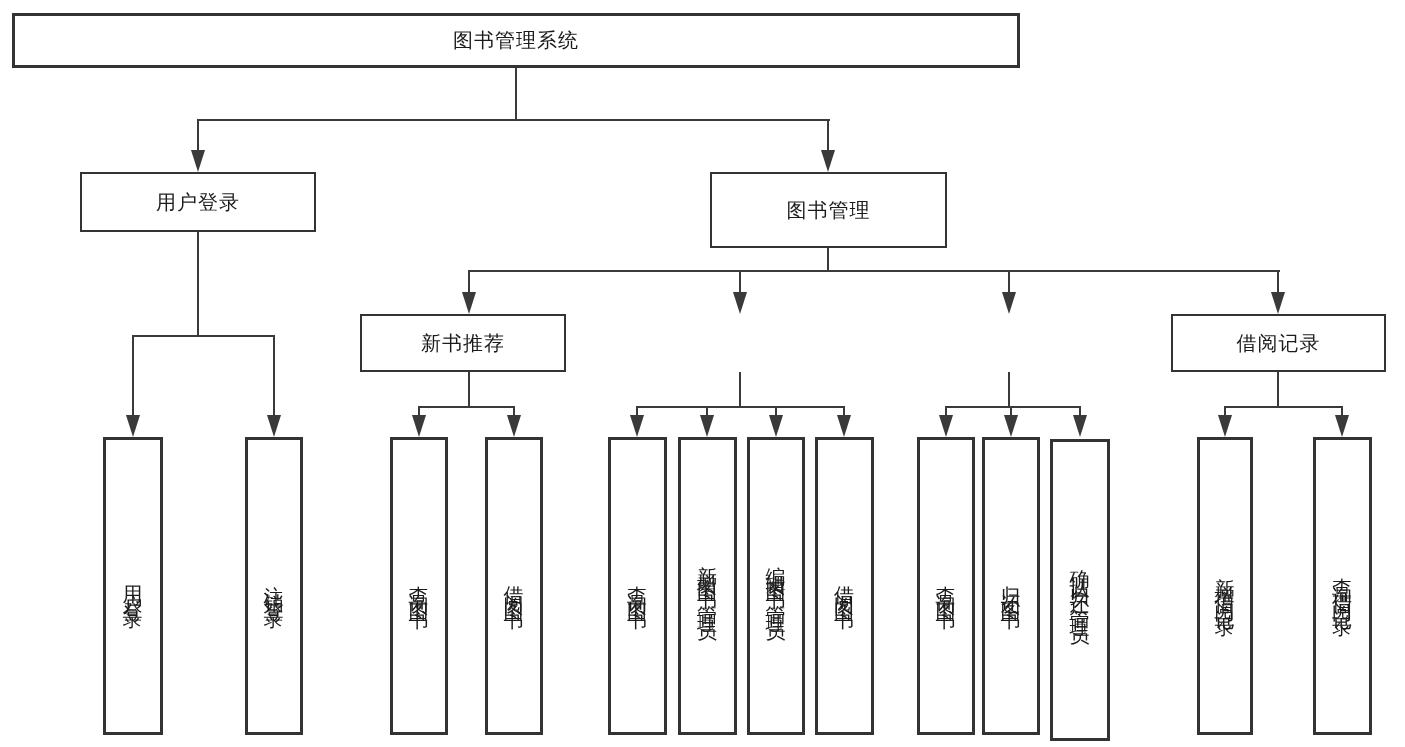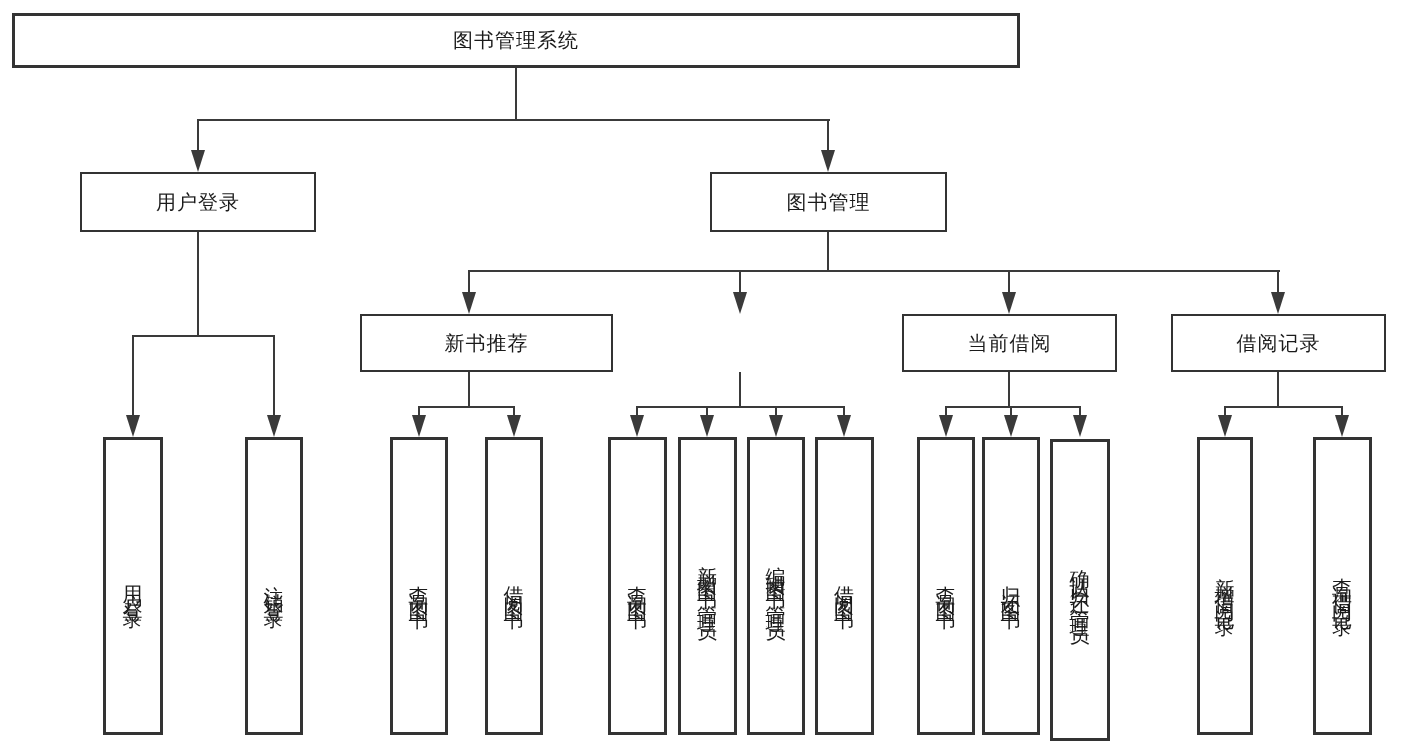--- a/index.html
+++ b/index.html
@@ -131,29 +131,26 @@
   <div class="arrow" style="left:1218px;top:415px"></div>
   <div class="arrow" style="left:1335px;top:415px"></div>
 
   <div class="node root" style="left:12px;top:13px;width:1008px;height:55px">
     <span>图书管理系统</span>
   </div>
 
   <div class="node" style="left:80px;top:172px;width:236px;height:60px">
     <span>用户登录</span>
   </div>
-  <div class="node" style="left:710px;top:172px;width:237px;height:60px">
+  <div class="node" style="left:710px;top:172px;width:237px;height:76px">
     <span>图书管理</span>
   </div>
 
-  <div class="node" style="left:360px;top:314px;width:253px;height:58px">
+  <div class="node" style="left:360px;top:314px;width:206px;height:58px">
     <span>新书推荐</span>
-  </div>
-  <div class="node" style="left:902px;top:314px;width:215px;height:58px">
-    <span>当前借阅</span>
   </div>
   <div class="node" style="left:1171px;top:314px;width:215px;height:58px">
     <span>借阅记录</span>
   </div>
 
   <div class="vnode" style="left:103px;top:437px;width:60px;height:298px">
     <span>用户登录</span>
   </div>
   <div class="vnode" style="left:245px;top:437px;width:58px;height:298px">
     <span>注销登录</span>

